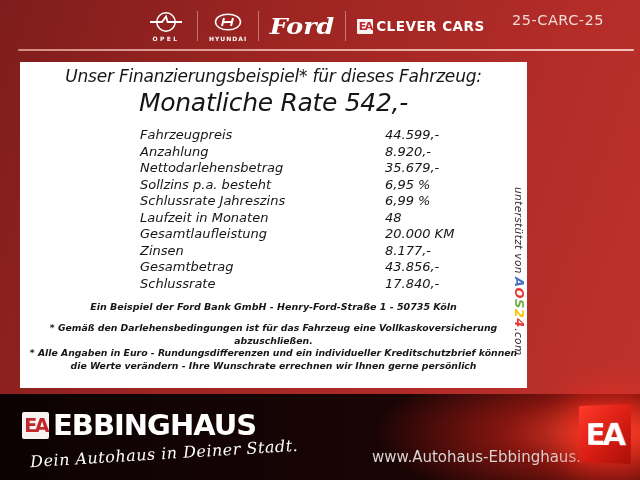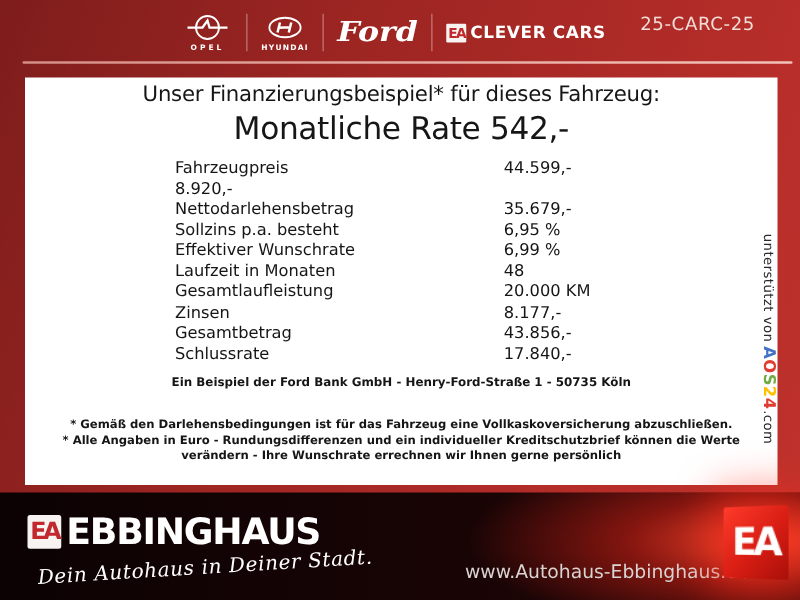--- a/index.html
+++ b/index.html
@@ -18,30 +18,30 @@
   .brand-label.tight { letter-spacing:1px; }
   .brand-sep { width:1px; height:30px; background:rgba(255,255,255,.38); }
   .ford-script { font-family:"DejaVu Serif","Liberation Serif",serif; font-style:italic; font-weight:bold;
     font-size:22px; color:#fff; padding:0 4px; transform:scaleX(1.15); }
   .clever { display:flex; align-items:center; gap:3px; }
   .clever-ea { background:#f6f3f0; color:#c1272d; font-weight:bold; font-size:11px; width:16px; height:15px;
     display:flex; align-items:center; justify-content:center; letter-spacing:-1.5px; border-radius:1px; }
   .clever-text { color:#fff; font-weight:bold; font-size:13.5px; letter-spacing:.5px; }
   .plate-code { position:absolute; top:12px; right:36px; color:#f2dcd7; font-size:14.5px; letter-spacing:.5px; }
   
-  .panel { position:absolute; left:20px; top:62px; width:602px; height:326px; background:#fff;
-    color:#161616; text-align:center; padding-top:3px; box-sizing:border-box; }
+  .panel { position:absolute; left:20px; top:62px; width:507px; height:326px; background:#fff;
+    color:#161616; text-align:center; padding-top:3px; box-sizing:border-box;font-style:italic; }
   .panel-title { font-size:17px; line-height:22px; letter-spacing:-.2px; }
   .panel-rate { font-size:25px; line-height:31px; letter-spacing:-.3px; }
   .fin-table { margin:9px 0 0 120px; text-align:left; }
-  .fin-row { display:flex; font-size:13px; line-height:16.5px;gap:18px; }
+  .fin-row { display:flex; font-size:13px; line-height:16.5px; }
   .fin-label { width:245px; }
   .fin-value {}
   .bank-line { margin-top:9px; font-size:9.5px; font-weight:bold; line-height:12px; }
-  .footnotes { margin-top:21px; padding:0 6px; }
+  .footnotes { margin-top:9px; padding:0 6px; }
   .fn { margin:0; font-size:9.3px; font-weight:bold; line-height:12.6px; }
   
   .sidebar-vert { position:absolute; top:84px; right:0px; writing-mode:vertical-rl;
     font-size:10.5px; color:#2a2a2a; letter-spacing:.4px; height:250px; }
   .aos-suffix { color:#2a2a2a; font-size:10.5px; }
   
   .footer { position:absolute; left:0; right:0; bottom:0; height:86px;
     background:
       radial-gradient(55% 130% at 96% 45%, rgba(255,70,45,.95) 0%, rgba(200,32,22,.6) 32%, rgba(70,10,8,0) 68%),
       linear-gradient(90deg,#0c0203 0%,#170405 50%,#230606 100%); }
@@ -95,32 +95,33 @@
   <div class="panel">
     <div class="panel-title">Unser Finanzierungsbeispiel* für dieses Fahrzeug:</div>
     <div class="panel-rate">Monatliche Rate 542,-</div>
 
     <div class="fin-table">
         <div class="fin-row">
           <span class="fin-label">Fahrzeugpreis</span>
           <span class="fin-value">44.599,-</span>
         </div>
         <div class="fin-row">
+          <span class="fin-label">Anzahlung</span>
           <span class="fin-value">8.920,-</span>
         </div>
         <div class="fin-row">
           <span class="fin-label">Nettodarlehensbetrag</span>
           <span class="fin-value">35.679,-</span>
         </div>
         <div class="fin-row">
           <span class="fin-label">Sollzins p.a. besteht</span>
           <span class="fin-value">6,95 %</span>
         </div>
         <div class="fin-row">
-          <span class="fin-label">Effektiver Wunschrate</span>
+          <span class="fin-label">Schlussrate Jahreszins</span>
           <span class="fin-value">6,99 %</span>
         </div>
         <div class="fin-row">
           <span class="fin-label">Laufzeit in Monaten</span>
           <span class="fin-value">48</span>
         </div>
         <div class="fin-row">
           <span class="fin-label">Gesamtlaufleistung</span>
           <span class="fin-value">20.000 KM</span>
         </div>

